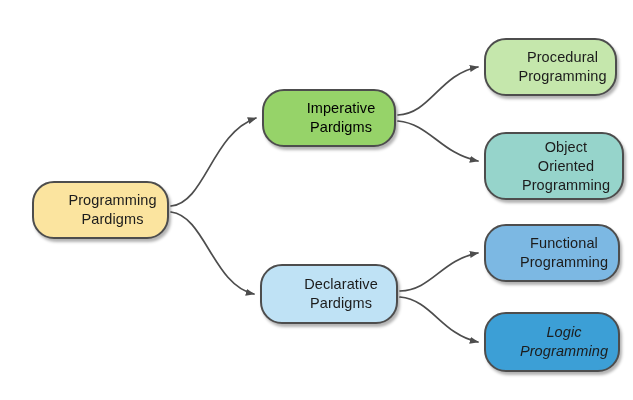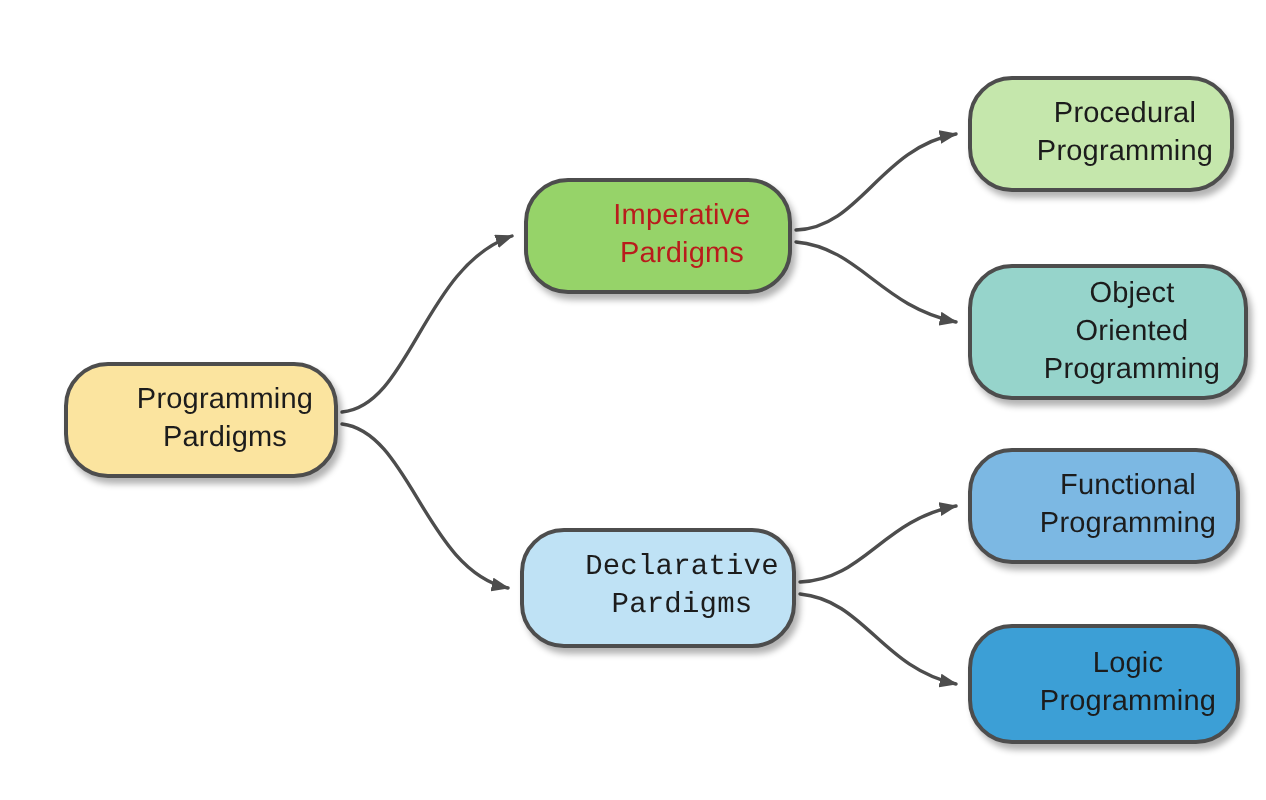--- a/index.html
+++ b/index.html
@@ -63,39 +63,39 @@
         <path d="M 400 291 C 432 290 441 260 478 253" fill="none" stroke="#4d4d4d" stroke-width="1.7" stroke-linecap="round" marker-end="url(#arrowhead)"></path>
         <path d="M 400 297 C 432 300 441 334 478 342" fill="none" stroke="#4d4d4d" stroke-width="1.7" stroke-linecap="round" marker-end="url(#arrowhead)"></path>
       </g>
   </svg>
 
   <div id="nodes-layer">
       <div class="node" style="left: 32px; top: 181px; width: 137px; height: 58px; background: rgb(251, 228, 159); border-color: rgb(77, 77, 77); color: rgb(28, 28, 28);">
         <span class="node-label">Programming
 Pardigms</span>
       </div>
-      <div class="node" style="left: 262px; top: 89px; width: 134px; height: 58px; background: rgb(150, 211, 105); border-color: rgb(77, 77, 77); color: #b91c1c;">
+      <div class="node" style="left: 262px; top: 89px; width: 134px; height: 58px; background: rgb(150, 211, 105); border-color: rgb(77, 77, 77); color: #000000;">
         <span class="node-label">Imperative
 Pardigms</span>
       </div>
-      <div class="node" style="left: 260px; top: 264px; width: 138px; height: 60px; background: rgb(191, 226, 245); border-color: rgb(77, 77, 77); color: rgb(28, 28, 28); font-family: Liberation Mono, monospace;">
+      <div class="node" style="left: 260px; top: 264px; width: 138px; height: 60px; background: rgb(191, 226, 245); border-color: rgb(77, 77, 77); color: rgb(28, 28, 28);">
         <span class="node-label">Declarative
 Pardigms</span>
       </div>
       <div class="node" style="left: 484px; top: 38px; width: 133px; height: 58px; background: rgb(197, 231, 172); border-color: rgb(77, 77, 77); color: rgb(28, 28, 28);">
         <span class="node-label">Procedural
 Programming</span>
       </div>
       <div class="node" style="left: 484px; top: 132px; width: 140px; height: 68px; background: rgb(150, 212, 203); border-color: rgb(77, 77, 77); color: rgb(28, 28, 28);">
         <span class="node-label">Object Oriented
 Programming</span>
       </div>
       <div class="node" style="left: 484px; top: 224px; width: 136px; height: 58px; background: rgb(124, 184, 227); border-color: rgb(77, 77, 77); color: rgb(28, 28, 28); align-items: center;">
         <span class="node-label">Functional
 Programming</span>
       </div>
-      <div class="node" style="left: 484px; top: 312px; width: 136px; height: 60px; background: rgb(60, 159, 214); border-color: rgb(77, 77, 77); color: rgb(28, 28, 28);">
+      <div class="node" style="left: 484px; top: 312px; width: 136px; height: 60px; background: rgb(60, 159, 214); border-color: rgb(77, 77, 77); color: rgb(28, 28, 28); font-style: italic;">
         <span class="node-label">Logic
 Programming</span>
       </div>
     </div>
 
 </div>
 
 </body></html>

